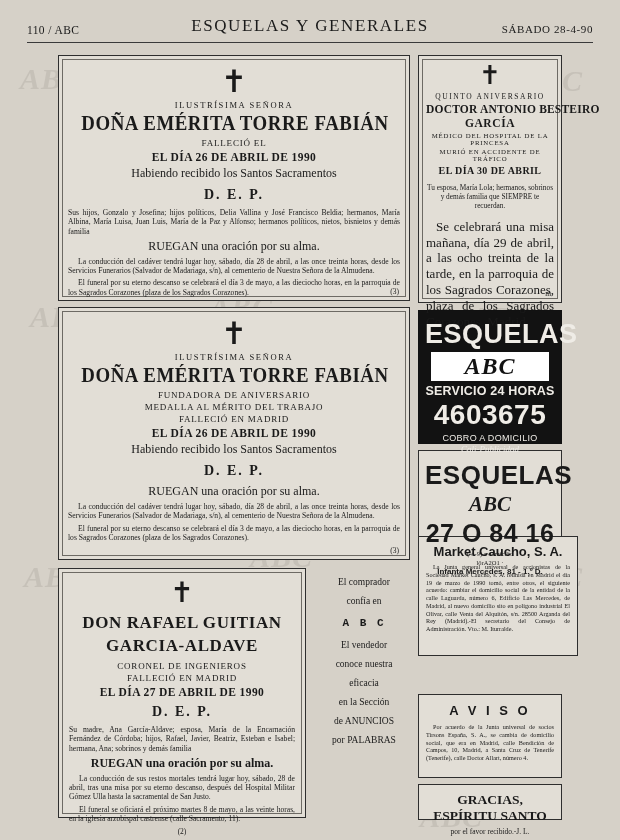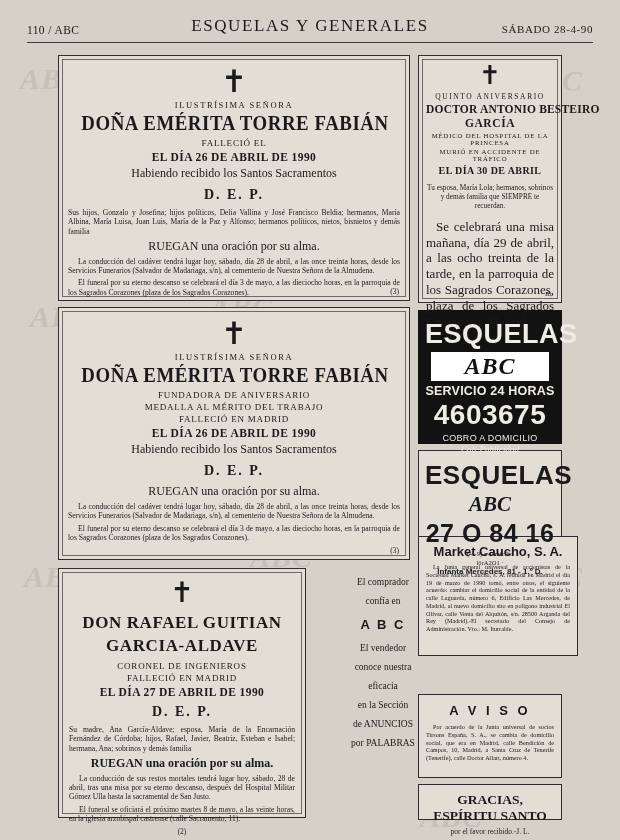--- a/index.html
+++ b/index.html
@@ -269,22 +269,22 @@
     font-size: 7.5px;
   }
   
   .cc-line {
     text-align: center;
     font-size: 9.5px;
     margin: 9px 0;
   }
   .cc-abc {
     text-align: center;
-    font-family: Liberation Sans, sans-serif;
-    font-size: 13px;
+    font-family: Liberation Mono, monospace;
+    font-size: 11px;
     font-weight: bold;
     letter-spacing: 2px;
     margin: 11px 0;
   }
 </style>
 </head>
 <body>
 
 <div class="page">
 
@@ -370,21 +370,21 @@
       <div class="line-m">EL DÍA 27 DE ABRIL DE 1990</div>
       <div class="dep">D. E. P.</div>
       <div class="para noind">Su madre, Ana García-Aldave; esposa, María de la Encarnación Fernández de Córdoba; hijos, Rafael, Javier, Beatriz, Esteban e Isabel; hermana, Ana; sobrinos y demás familia</div>
       <div class="center-s" style="font-weight:bold;">RUEGAN una oración por su alma.</div>
       <div class="para">La conducción de sus restos mortales tendrá lugar hoy, sábado, 28 de abril, tras una misa por su eterno descanso, después del Hospital Militar Gómez Ulla hasta la sacramental de San Justo.</div>
       <div class="para">El funeral se oficiará el próximo martes 8 de mayo, a las veinte horas, en la iglesia arzobispal castrense (calle Sacramento, 11).</div>
       <div class="refnum-c">(2)</div>
     </div>
   </div>
 
-  <div style="position:absolute; left:337px; top:568px; width:92px; height:250px;">
+  <div style="position:absolute; left:318px; top:568px; width:92px; height:250px;">
     <div class="cc-line">El comprador</div>
     <div class="cc-line">confía en</div>
     <div class="cc-abc">A B C</div>
     <div class="cc-line">El vendedor</div>
     <div class="cc-line">conoce nuestra</div>
     <div class="cc-line">eficacia</div>
     <div class="cc-line">en la Sección</div>
     <div class="cc-line">de ANUNCIOS</div>
     <div class="cc-line">por PALABRAS</div>
   </div>

